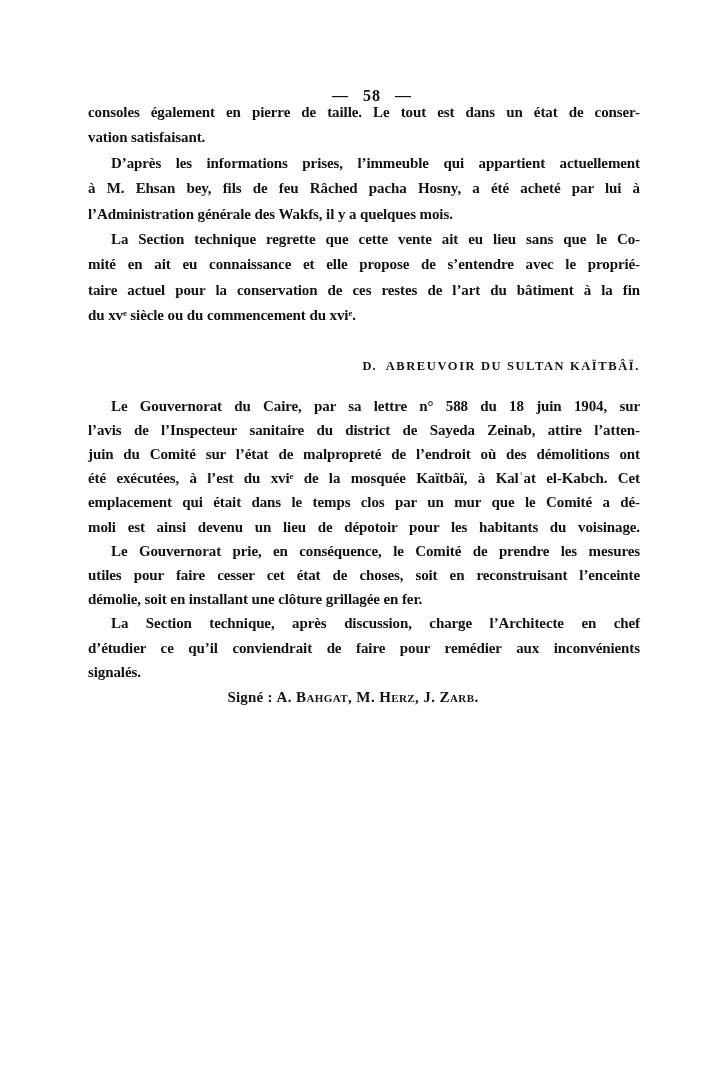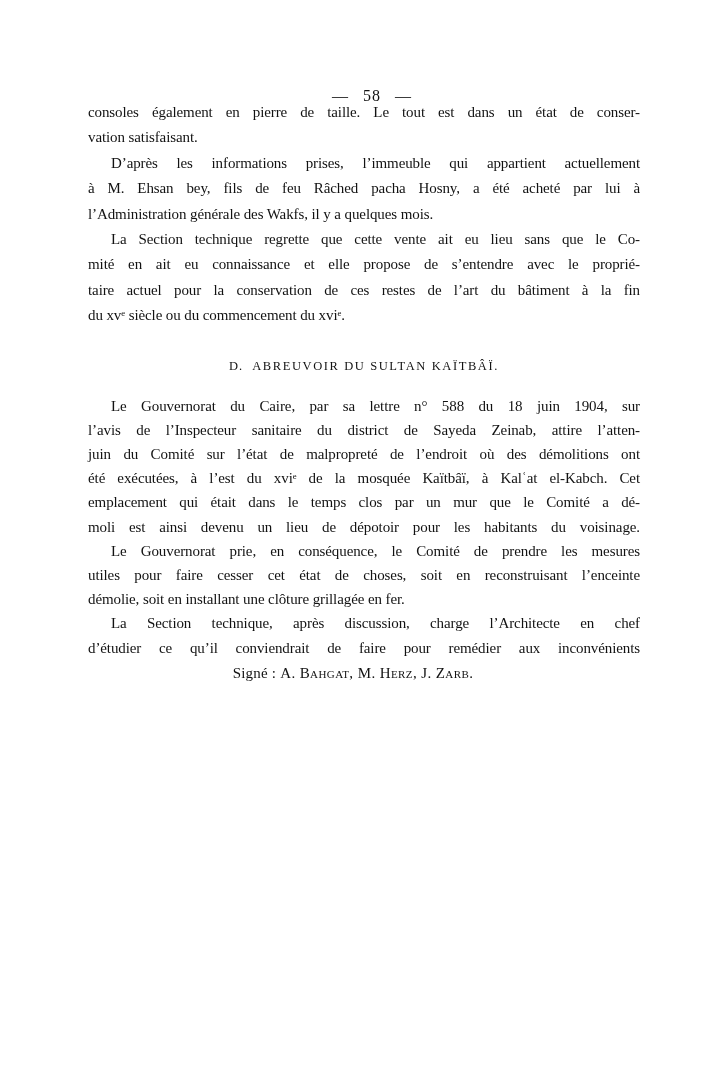--- a/index.html
+++ b/index.html
@@ -3,21 +3,21 @@
 <meta charset="utf-8">
 <style>
   html, body { margin: 0; padding: 0; background: #ffffff; }
   .page {
     position: relative;
     width: 720px;
     height: 1082px;
     background: #ffffff;
     overflow: hidden;
     font-family: "Liberation Serif", "DejaVu Serif", serif;
-    font-weight: normal;
+    font-weight: bold;
     color: #121212;
   }
   .page-number {
     position: absolute;
     top: 87px;
     left: 92px;
     width: 560px;
     text-align: center;
     font-size: 16px;
     letter-spacing: 1px;
@@ -34,21 +34,21 @@
   .flow.lower .line { line-height: 24.2px; }
   .line {
     text-align: justify;
     text-align-last: justify;
     letter-spacing: -0.1px;
   }
   .line.last { text-align-last: left; }
   .line.indent { text-indent: 23px; }
   .heading {
     margin: 30px 0 20px 0;
-    text-align: center;
+    text-align: right;
     font-size: 12.5px;
     line-height: 15px;
     letter-spacing: 1.6px;
     white-space: nowrap;
   }
   .h-letter { margin-right: 9px; letter-spacing: 1px; }
   .signature {
     margin-top: 1px;
     padding-right: 22px;
     text-align: center;
@@ -99,20 +99,21 @@
         <div class="line">moli est ainsi devenu un lieu de dépotoir pour les habitants du voisinage.</div>
       </div>
       <div class="para">
         <div class="line indent">Le Gouvernorat prie, en conséquence, le Comité de prendre les mesures</div>
         <div class="line">utiles pour faire cesser cet état de choses, soit en reconstruisant l’enceinte</div>
         <div class="line last">démolie, soit en installant une clôture grillagée en fer.</div>
       </div>
       <div class="para">
         <div class="line indent">La Section technique, après discussion, charge l’Architecte en chef</div>
         <div class="line">d’étudier ce qu’il conviendrait de faire pour remédier aux inconvénients</div>
+        <div class="line last">signalés.</div>
       </div>
 
       <div class="signature">
         <span>Signé :</span>
         <span class="sig-names">A. Bahgat, M. Herz, J. Zarb.</span>
       </div>
     </div>
 
   </div>
 </div>

